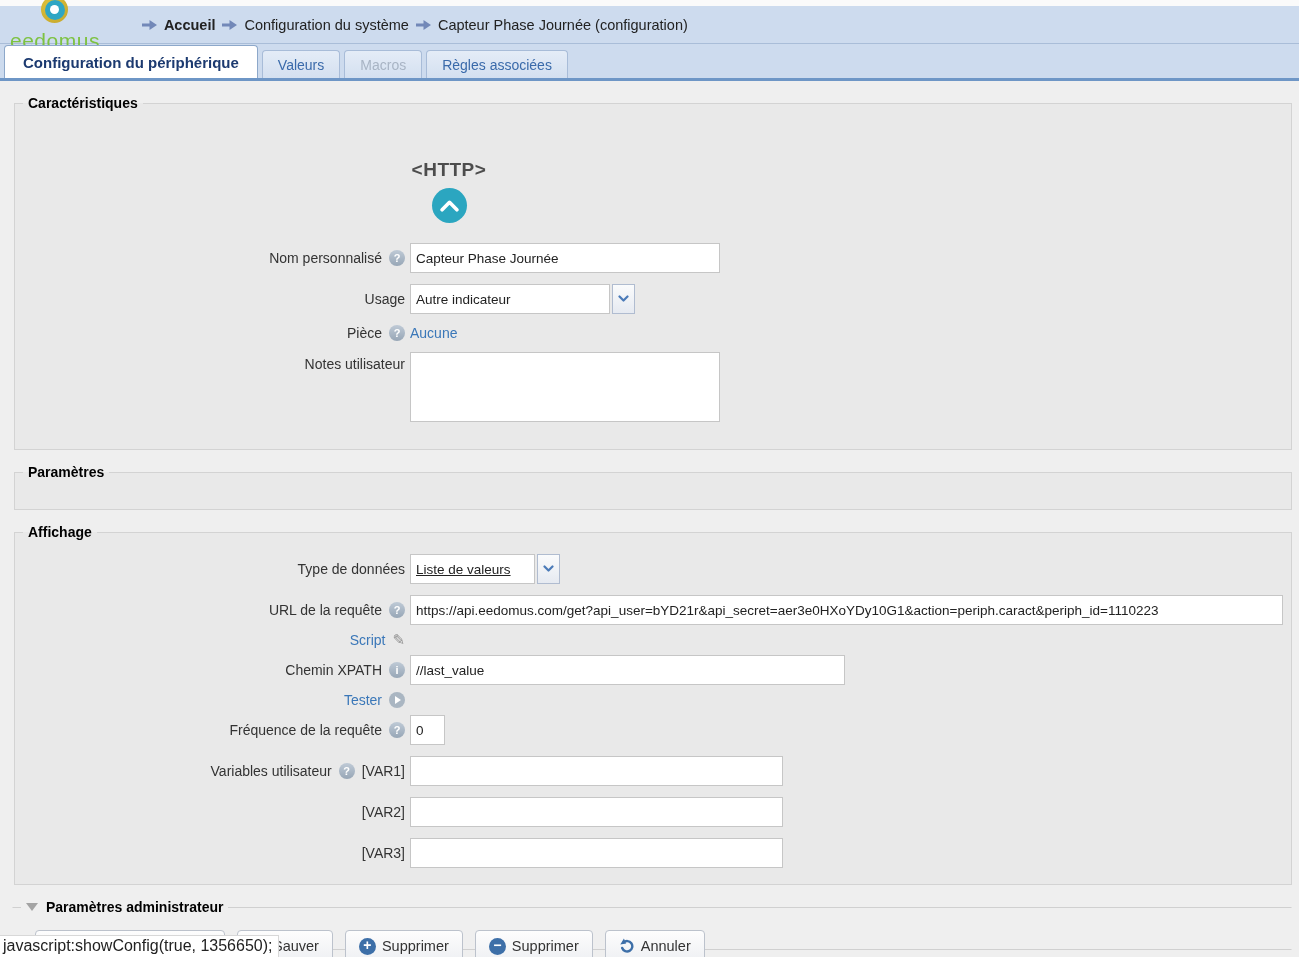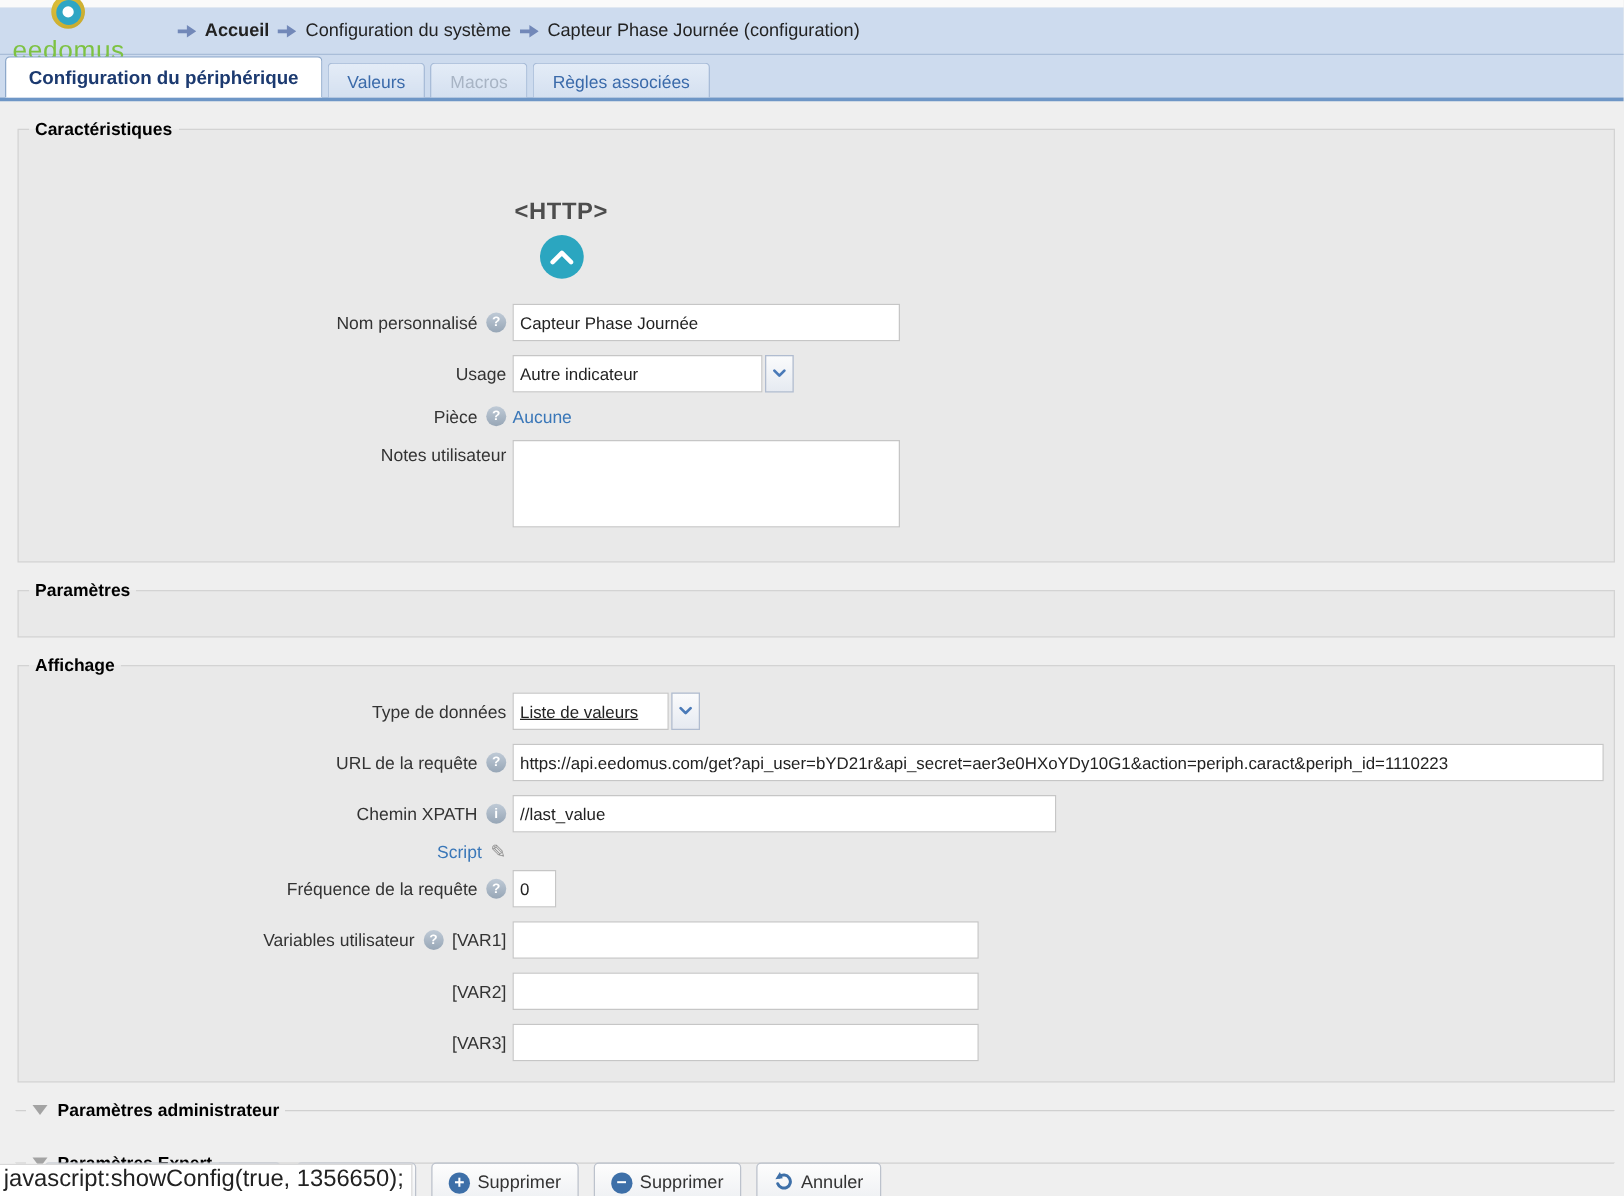--- a/index.html
+++ b/index.html
@@ -124,21 +124,21 @@
   }
   .abtn.partial { width:190px; overflow:hidden; font-size:13px; }
   .ico-circle {
     width:17px; height:17px; border-radius:50%; background:#3d6fa8; color:#fff;
     font-weight:bold; font-size:14px; line-height:15px; text-align:center; flex:0 0 17px;
   }
   
   .statusbar {
     position:absolute; left:0; bottom:0; z-index:5;
     background:#ffffff; border:1px solid #d8d8d8; border-left:none; border-bottom:none;
-    padding:1px 6px 2px 3px; font-size:19px; color:#222;
+    padding:1px 6px 2px 3px; font-size:16px; color:#222;
   }
 </style>
 </head>
 <body>
 
 <div class="topstrip"></div>
 
 <header>
   <div class="logo">
     <span class="logo-circle">
@@ -264,37 +264,45 @@
     <div class="row">
       <div class="lbl">
         <span>URL de la requête</span>
         <span class="hicon">?</span>
       </div>
       <div class="ctrl">
         <input class="txt" style="width: 873px;" value="https://api.eedomus.com/get?api_user=bYD21r&amp;api_secret=aer3e0HXoYDy10G1&amp;action=periph.caract&amp;periph_id=1110223">
       </div>
     </div>
 
+    <div class="row subrow">
+      <div class="lbl">
+        <a class="lnk">Script</a>
+        <span class="pencil-icon">✎</span>
+      </div>
+    </div>
+
     <div class="row">
       <div class="lbl">
         <span>Chemin XPATH</span>
         <span class="hicon">i</span>
       </div>
       <div class="ctrl">
         <input class="txt" style="width: 435px;" value="//last_value">
       </div>
     </div>
 
     <div class="row subrow">
       <div class="lbl">
-        <a class="lnk">Script</a>
-        <span class="pencil-icon">✎</span>
-      </div>
-    </div>
-
+        <a class="lnk">Tester</a>
+        <span class="play-icon">
+            <i></i>
+          </span>
+      </div>
+    </div>
 
     <div class="row">
       <div class="lbl">
         <span>Fréquence de la requête</span>
         <span class="hicon">?</span>
       </div>
       <div class="ctrl">
         <input class="txt" style="width: 35px;" value="0">
       </div>
     </div>

